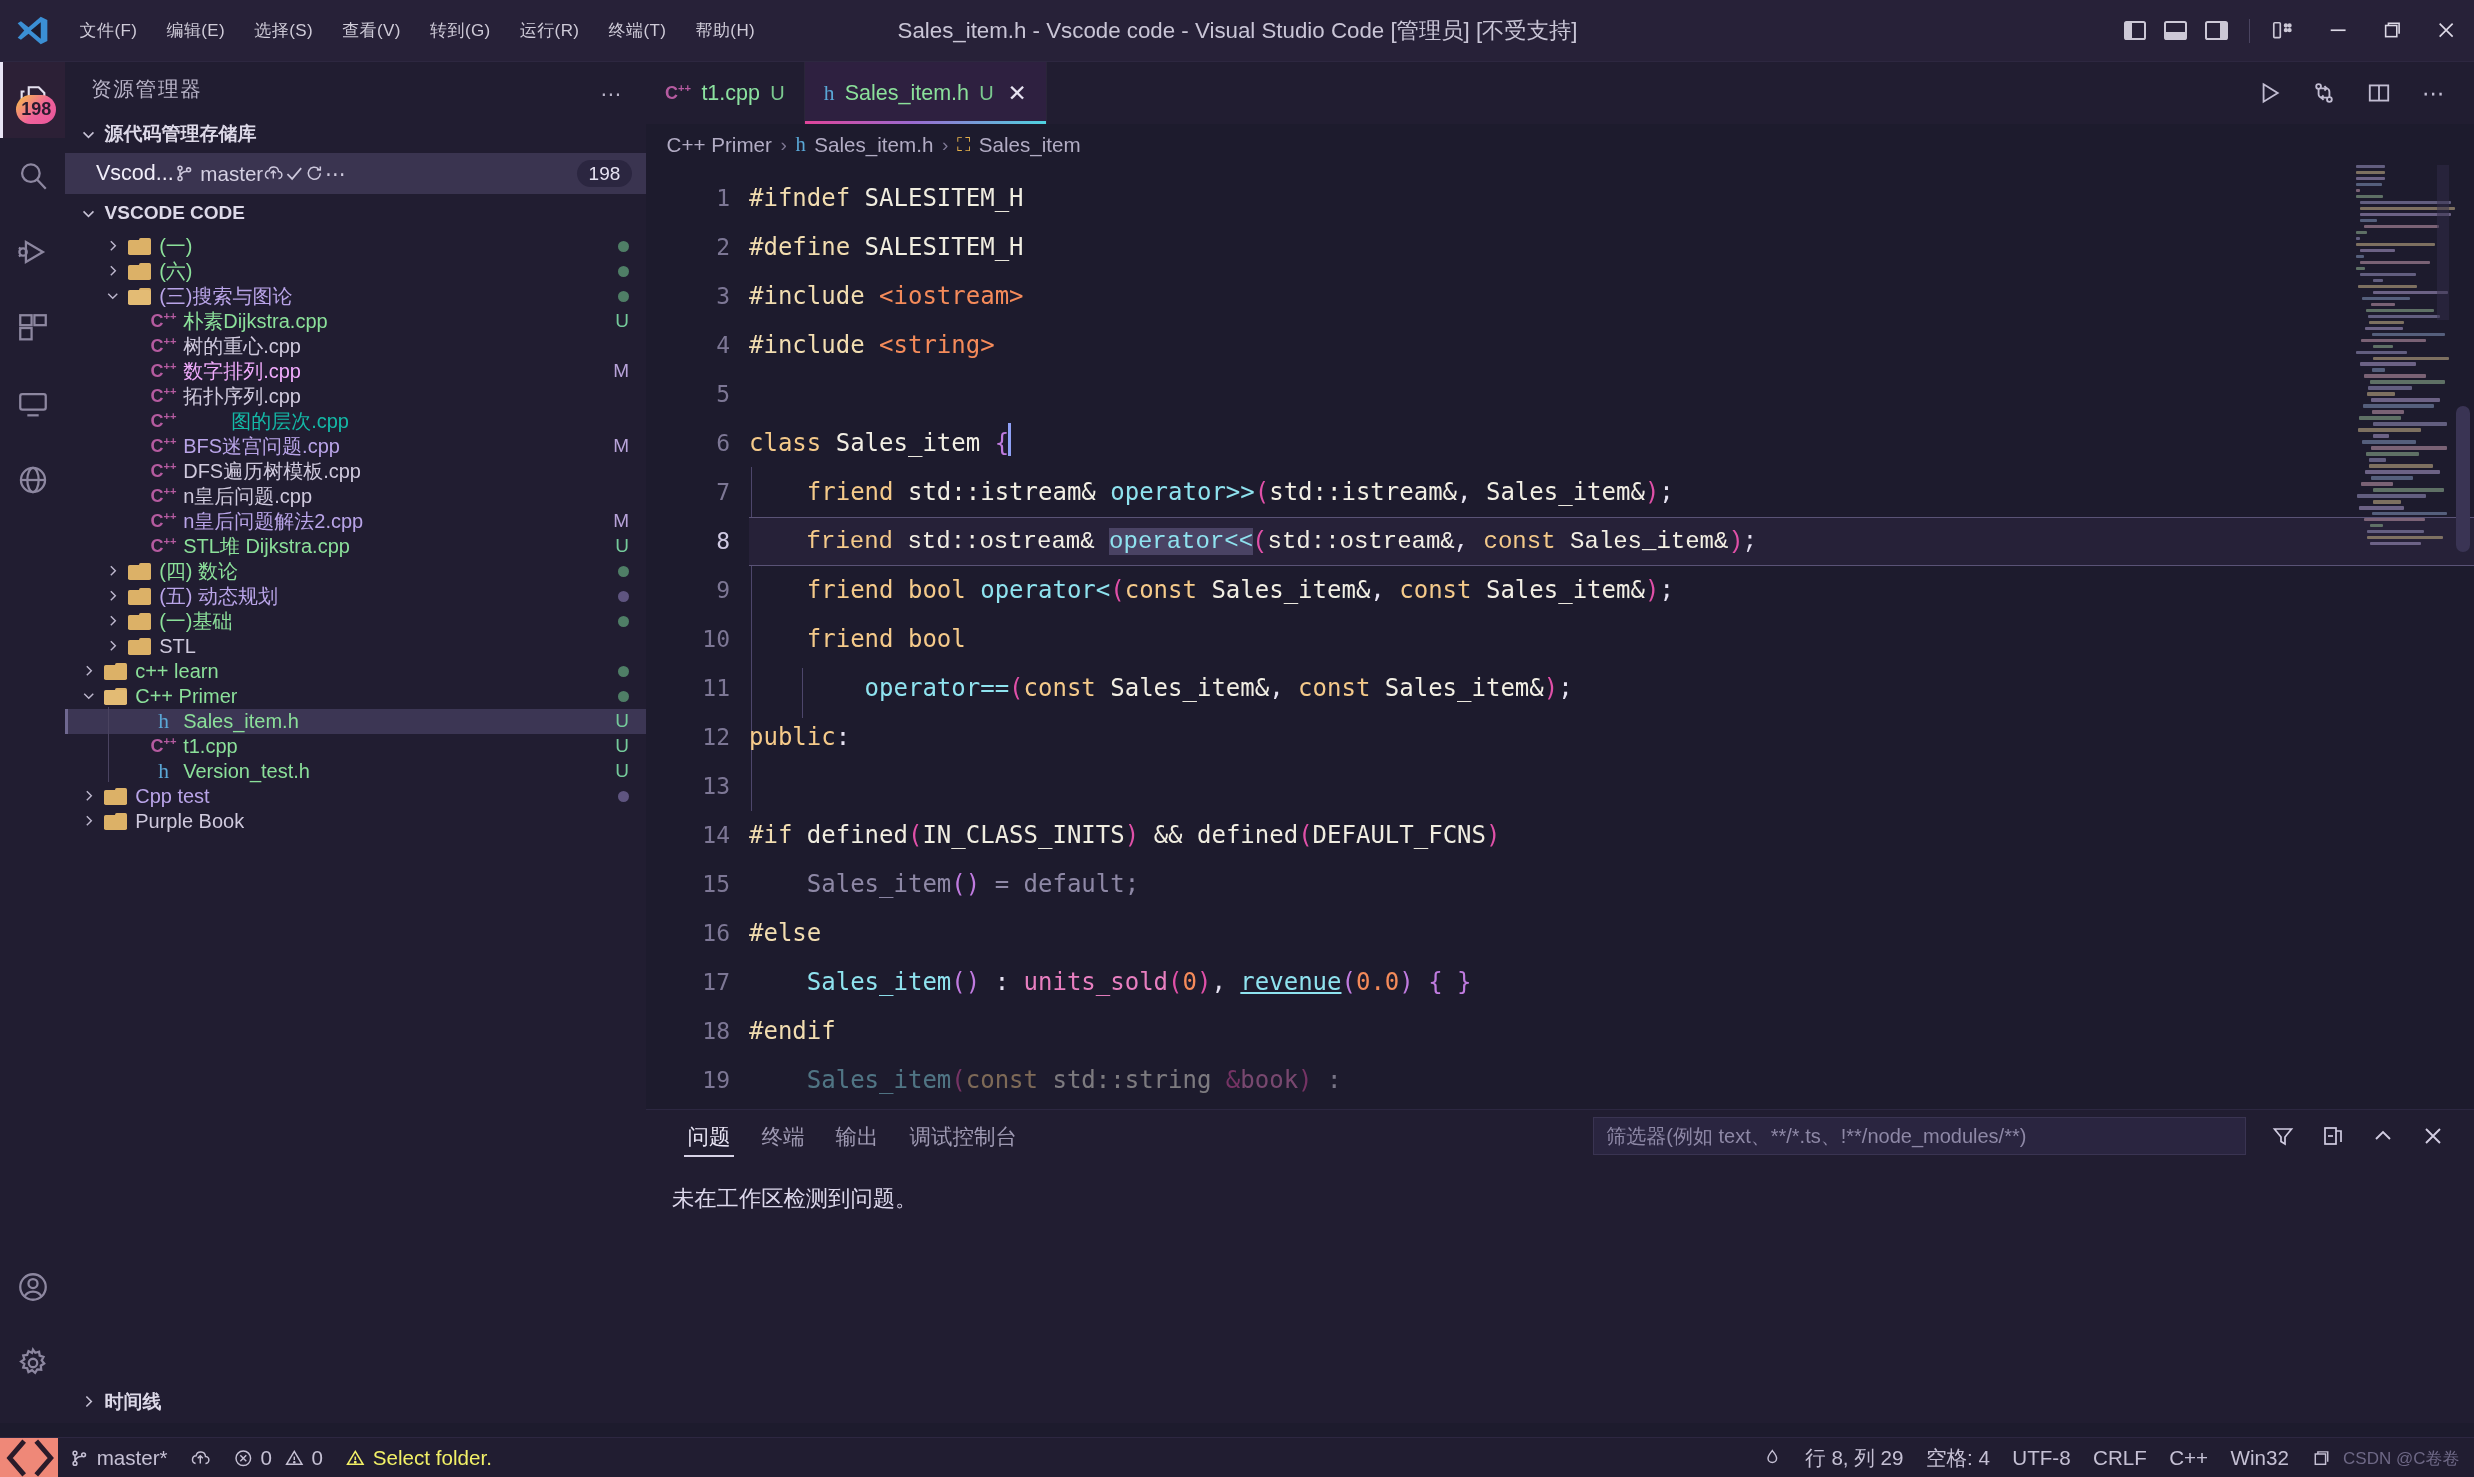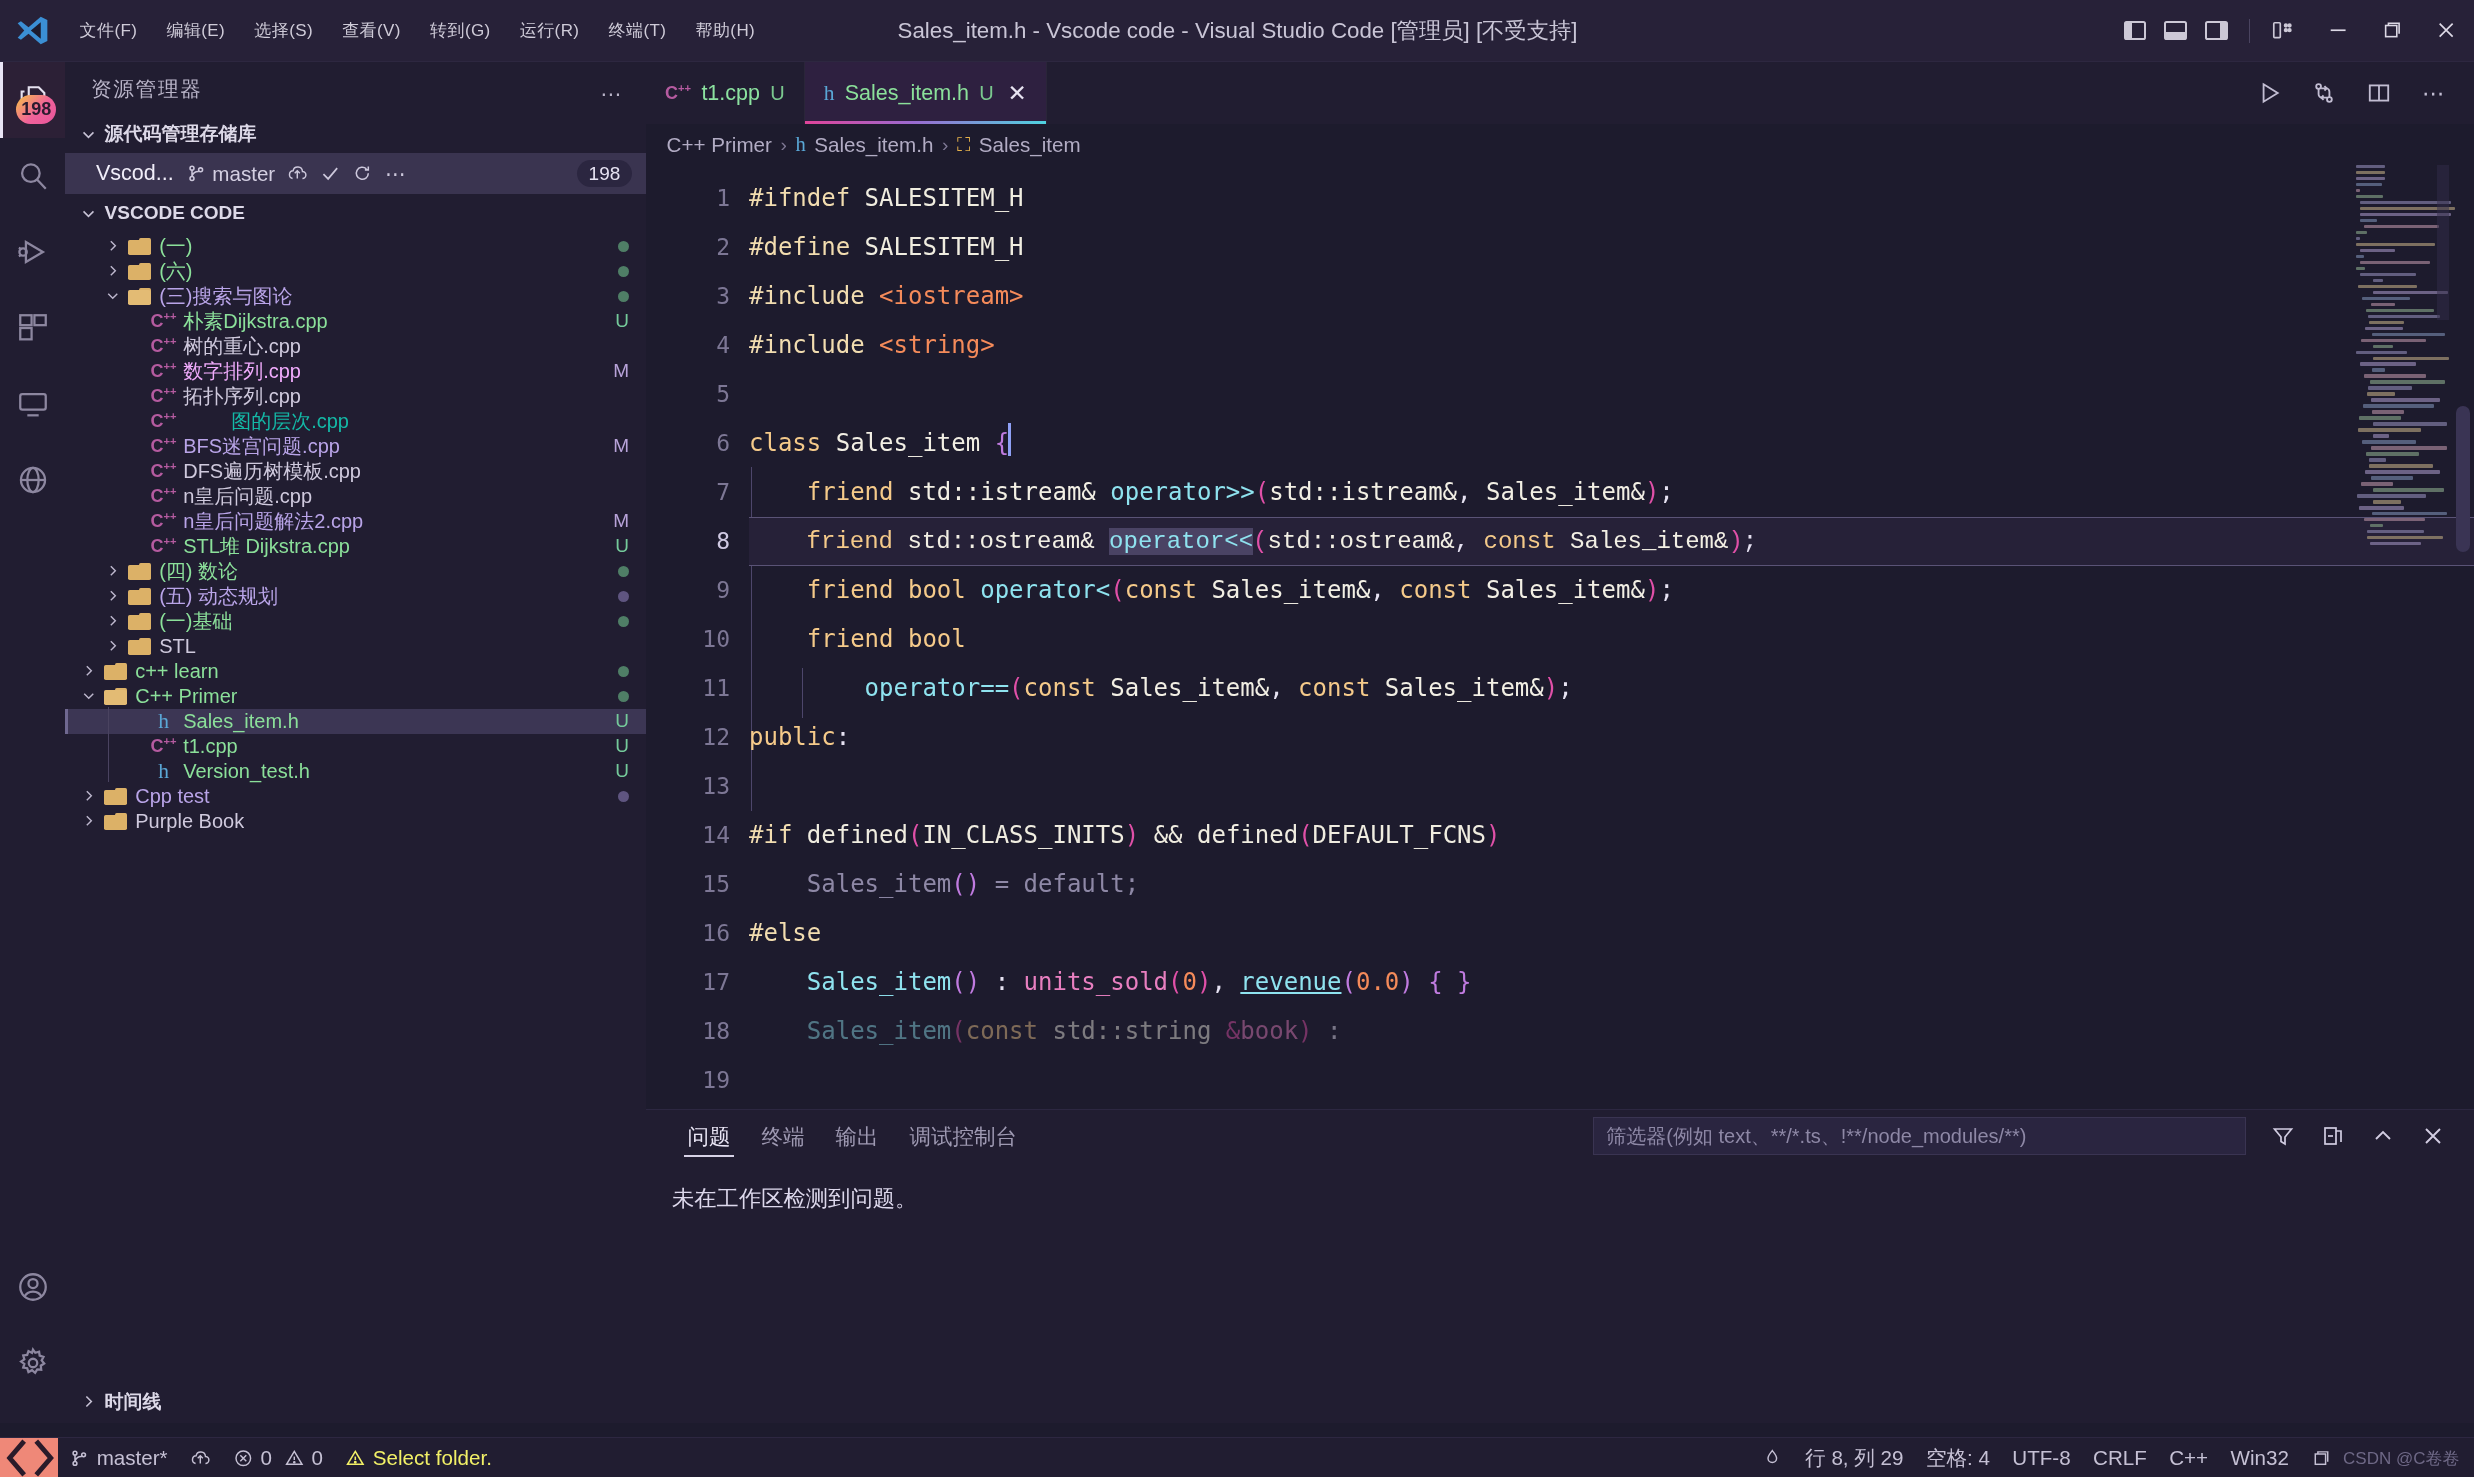--- a/index.html
+++ b/index.html
@@ -107,21 +107,21 @@
     height: 38px; display: flex; align-items: center;
     padding-left: 13.7px; gap: 6.9px;
     color: #ddd9e8; font-size: 19px; font-weight: bold;
   }
   .chev { width: 19px; height: 19px; display:inline-flex;align-items:center;justify-content:center; color:#c8c3d6; flex:none;}
   .chev svg { width: 17px; height: 17px; }
 
   .scm-row {
     height: 41px; display: flex; align-items: center;
     background: #3a3450;
-    padding: 0 13.7px 0 31px; gap: 12px; text-align: right;
+    padding: 0 13.7px 0 31px;  text-align: right;
   }
   .scm-name { color: #f1eefa; font-size: 21.5px; }
   .scm-branch { color: #d4cfe2; font-size: 20.6px; display:flex;align-items:center;gap:6px; }
   .scm-ico { color: #cdc8dc; display:flex;align-items:center; }
   .scm-ico svg { width:20.6px;height:20.6px; }
   .scm-count {
     margin-left: auto; background: #2b2640; color: #e6e2f2;
     border-radius: 17px; padding: 2.6px 12px; font-size: 19px;
   }
 
@@ -829,20 +829,21 @@
           <div class="cline hl">    <span class="kw">friend</span> <span class="typ">std::ostream&amp;</span> <span class="fn sel">operator&lt;&lt;</span><span class="paren">(</span><span class="typ">std::ostream&amp;</span>, <span class="kw">const</span> <span class="typ">Sales_item&amp;</span><span class="paren">)</span>;</div>
           <div class="cline">    <span class="kw">friend</span> <span class="kw">bool</span> <span class="fn">operator&lt;</span><span class="paren">(</span><span class="kw">const</span> <span class="typ">Sales_item&amp;</span>, <span class="kw">const</span> <span class="typ">Sales_item&amp;</span><span class="paren">)</span>;</div>
           <div class="cline">    <span class="kw">friend</span> <span class="kw">bool</span></div>
           <div class="cline">        <span class="fn">operator==</span><span class="paren">(</span><span class="kw">const</span> <span class="typ">Sales_item&amp;</span>, <span class="kw">const</span> <span class="typ">Sales_item&amp;</span><span class="paren">)</span>;</div>
           <div class="cline"><span class="kw">public</span>:</div>
           <div class="cline"> </div>
           <div class="cline"><span class="prekw">#if</span> <span class="pre">defined</span><span class="paren">(</span><span class="pre">IN_CLASS_INITS</span><span class="paren">)</span> <span class="pre">&amp;&amp;</span> <span class="pre">defined</span><span class="paren">(</span><span class="pre">DEFAULT_FCNS</span><span class="paren">)</span></div>
           <div class="cline">    <span class="dim">Sales_item</span><span class="paren2">()</span> <span class="dim">=</span> <span class="dim">default</span><span class="dim">;</span></div>
           <div class="cline"><span class="prekw">#else</span></div>
           <div class="cline">    <span class="fn">Sales_item</span><span class="paren2">()</span> : <span class="var">units_sold</span><span class="paren">(</span><span class="num">0</span><span class="paren">)</span>, <span class="ulink">revenue</span><span class="paren2">(</span><span class="num">0.0</span><span class="paren2">)</span> <span class="paren2">{ }</span></div>
+          <div class="cline"><span class="prekw">#endif</span></div>
           <div class="cline" style="opacity:.45">    <span class="fn">Sales_item</span><span class="paren">(</span><span class="kw">const</span> <span class="typ">std::string</span> <span class="paren">&amp;</span><span class="var">book</span><span class="paren">)</span> :</div>
         </div>
         <div class="minimap" id="minimap">
             <div class="mm-line" style="width: 30.4%; margin-left: 0%; background: rgb(111, 106, 142);"></div>
             <div class="mm-line" style="width: 30.4%; margin-left: 0%; background: rgb(142, 127, 106);"></div>
             <div class="mm-line" style="width: 30.4%; margin-left: 0%; background: rgb(122, 111, 149);"></div>
             <div class="mm-line" style="width: 27.2%; margin-left: 0%; background: rgb(95, 107, 138);"></div>
             <div class="mm-line" style="width: 4%; margin-left: 0%; background: rgb(139, 111, 130);"></div>
             <div class="mm-line" style="width: 28.8%; margin-left: 0%; background: rgb(106, 127, 111);"></div>
             <div class="mm-line" style="width: 96%; margin-left: 4.4%; background: rgb(111, 106, 142);"></div>

